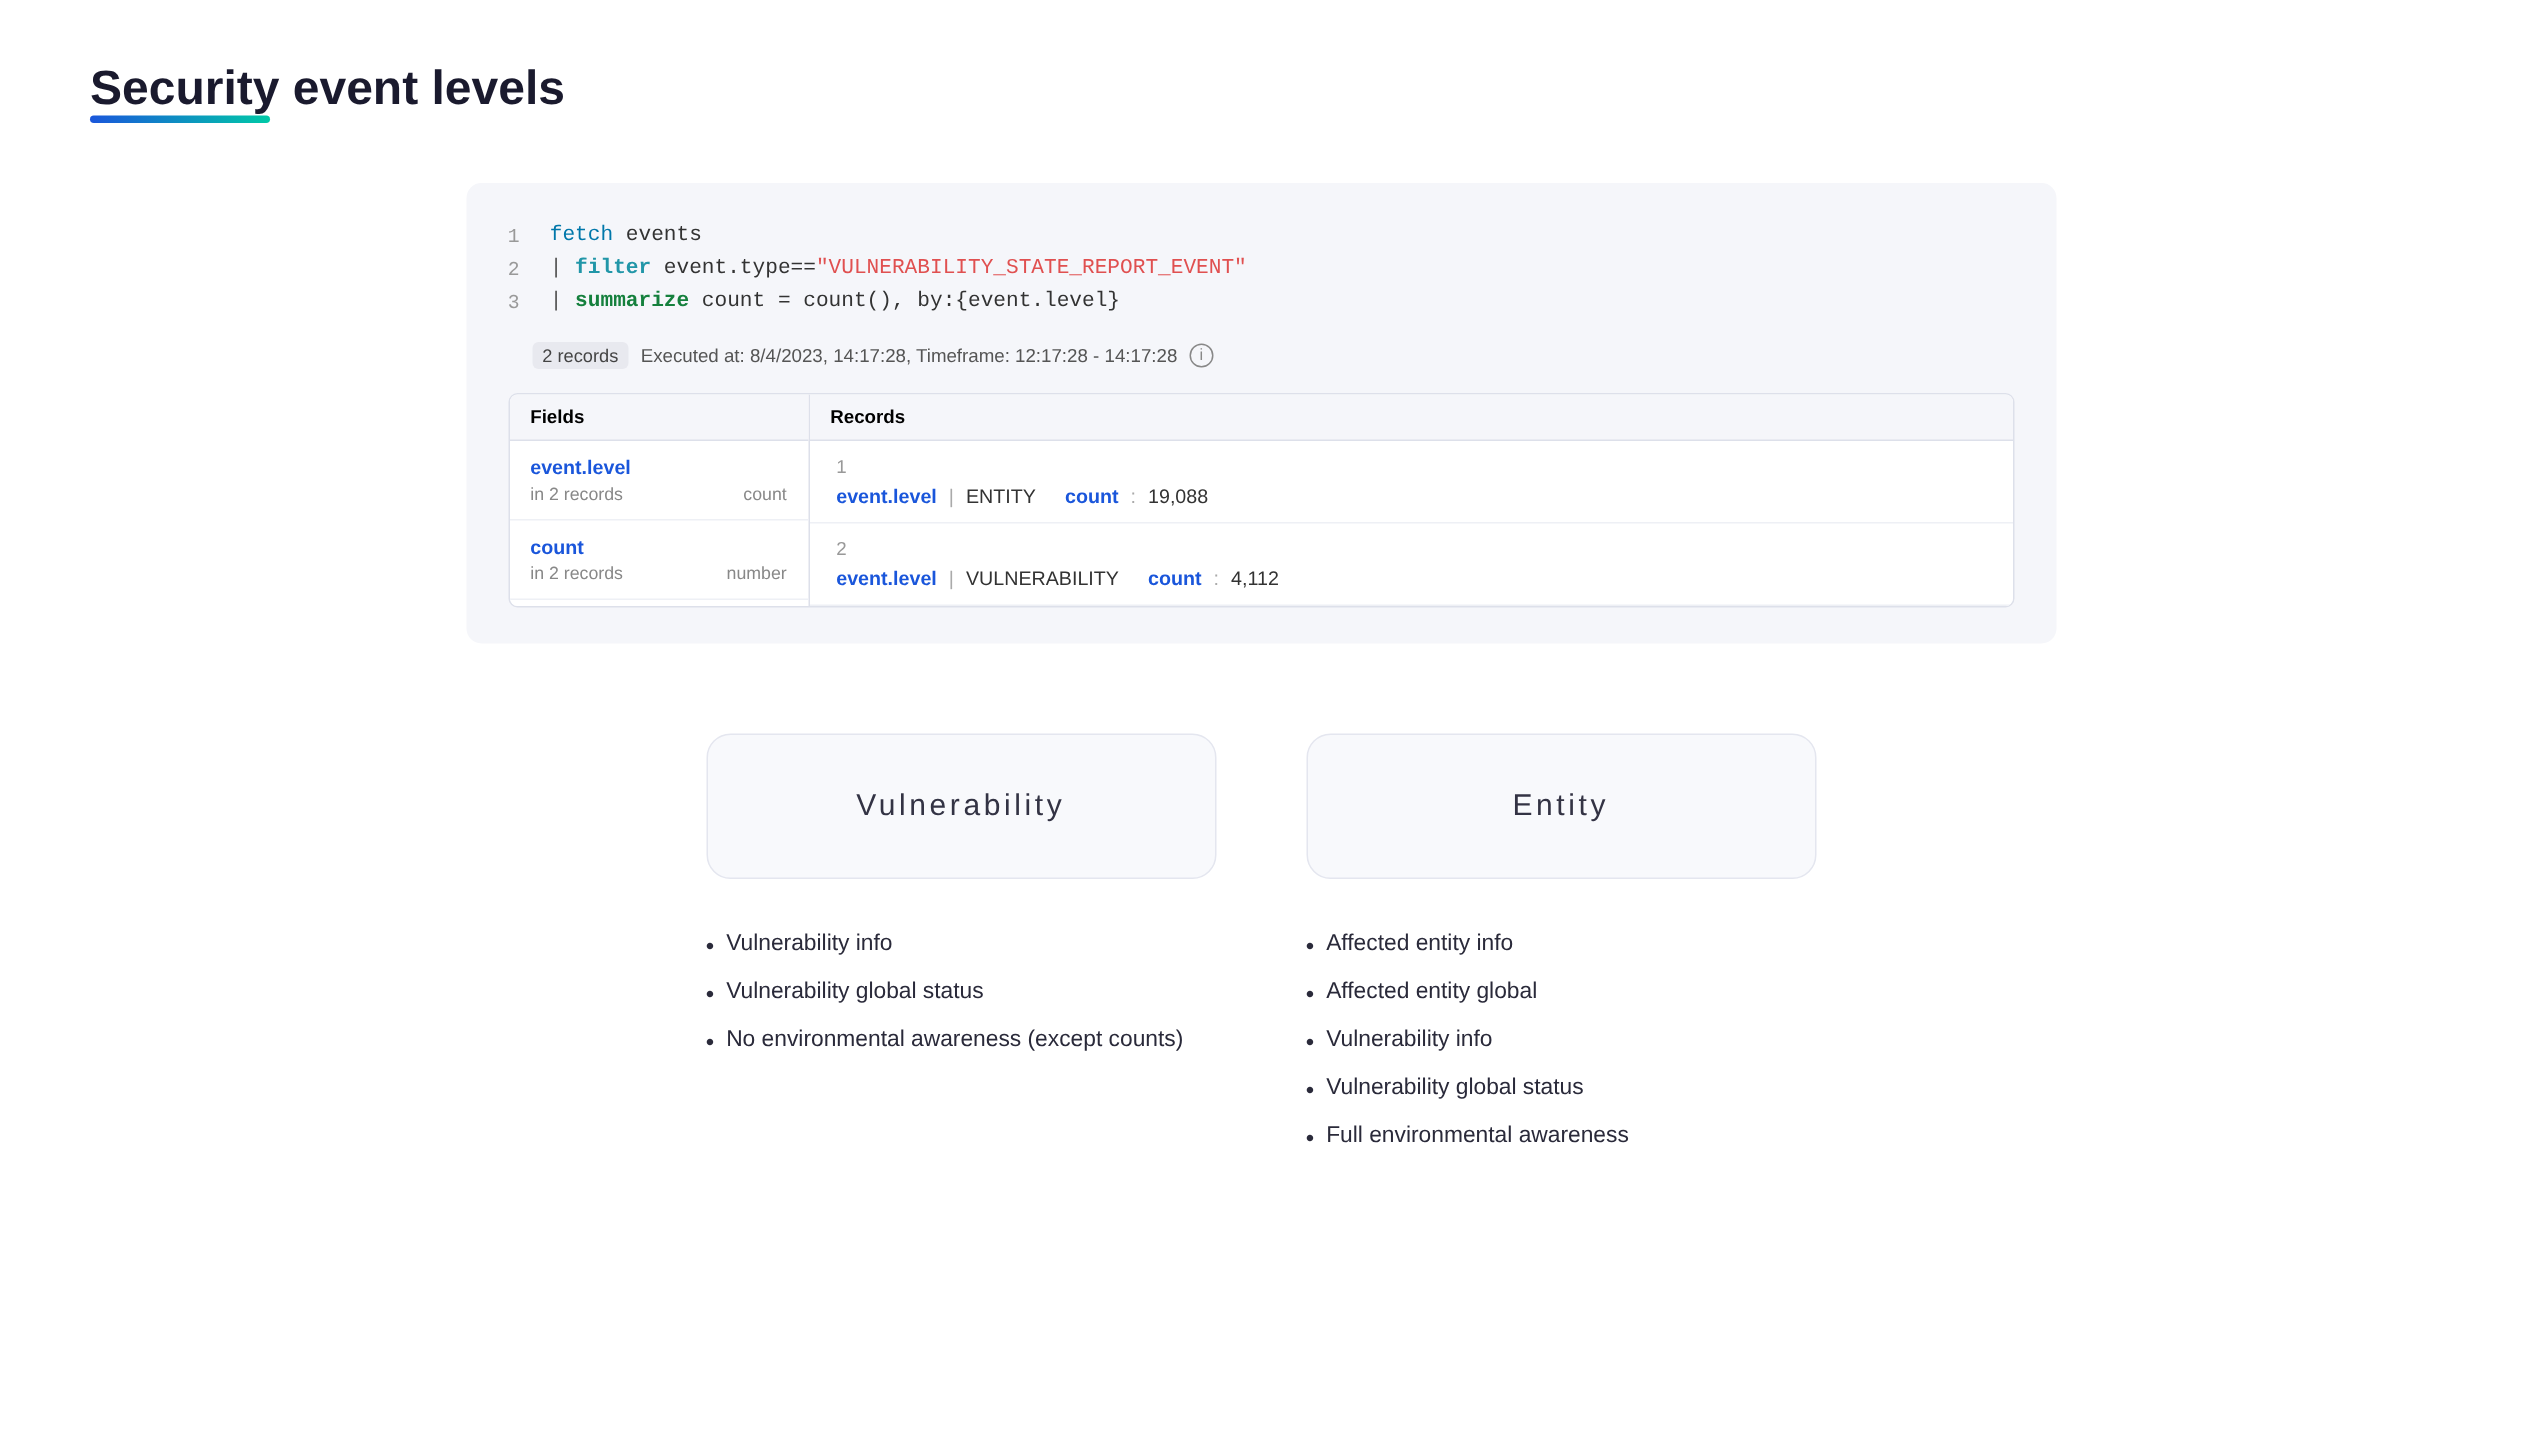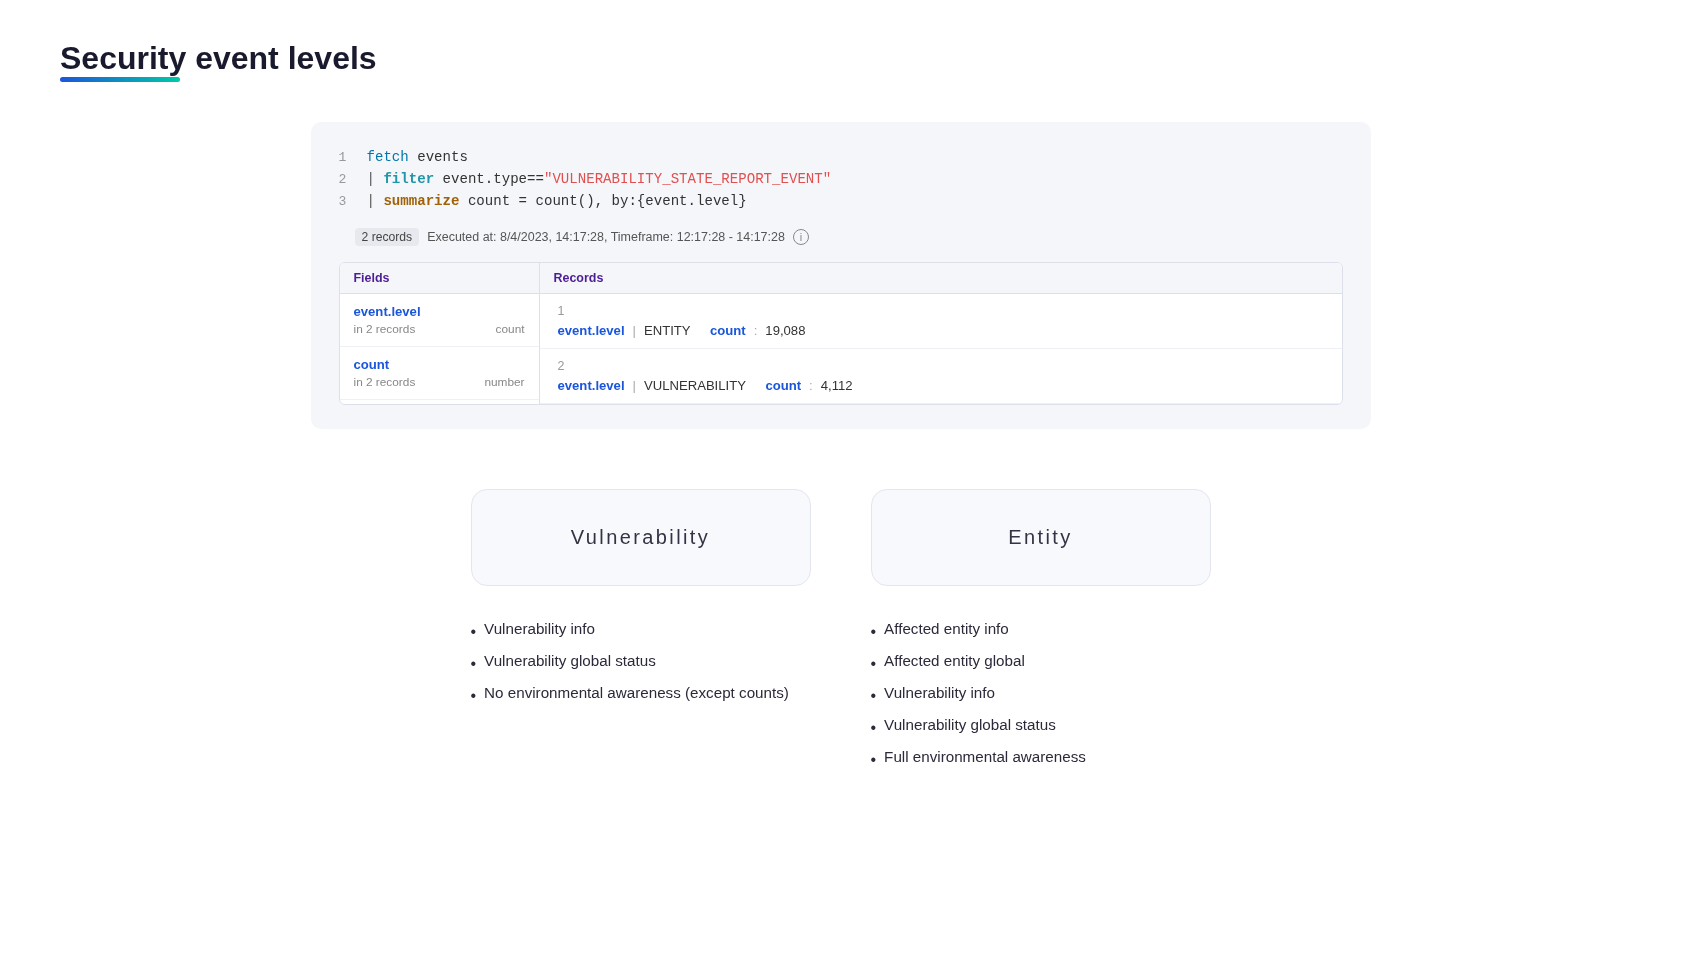--- a/index.html
+++ b/index.html
@@ -38,21 +38,21 @@
     .line-num {
       color: #999;
       min-width: 28px;
       font-size: 0.82rem;
       margin-top: 1px;
     }
     .code-text { color: #333; }
     .kw-fetch { color: #0077aa; font-weight: 400; }
     .kw-pipe { color: #555; }
     .kw-filter { color: #2196a8; font-weight: 600; }
-    .kw-summarize { color: #a16207; font-weight: 600; }
+    .kw-summarize { color: #15803d; font-weight: 600; }
     .str-val { color: #e05050; }
     .meta-bar {
       display: flex;
       align-items: center;
       gap: 8px;
       font-size: 0.78rem;
       color: #555;
       margin-bottom: 16px;
     }
     .meta-badge {
@@ -84,21 +84,21 @@
       overflow: hidden;
     }
     .fields-col {
       min-width: 200px;
       background: #fff;
       border-right: 1px solid #dde0ea;
     }
     .col-header {
       font-size: 0.78rem;
       font-weight: 600;
-      color: #4c1d95;
+      color: #000000;
       padding: 8px 14px;
       background: #f5f6fa;
       border-bottom: 1px solid #dde0ea;
     }
     .field-item {
       padding: 10px 14px;
       border-bottom: 1px solid #eef0f5;
     }
     .field-name {
       font-size: 0.82rem;

